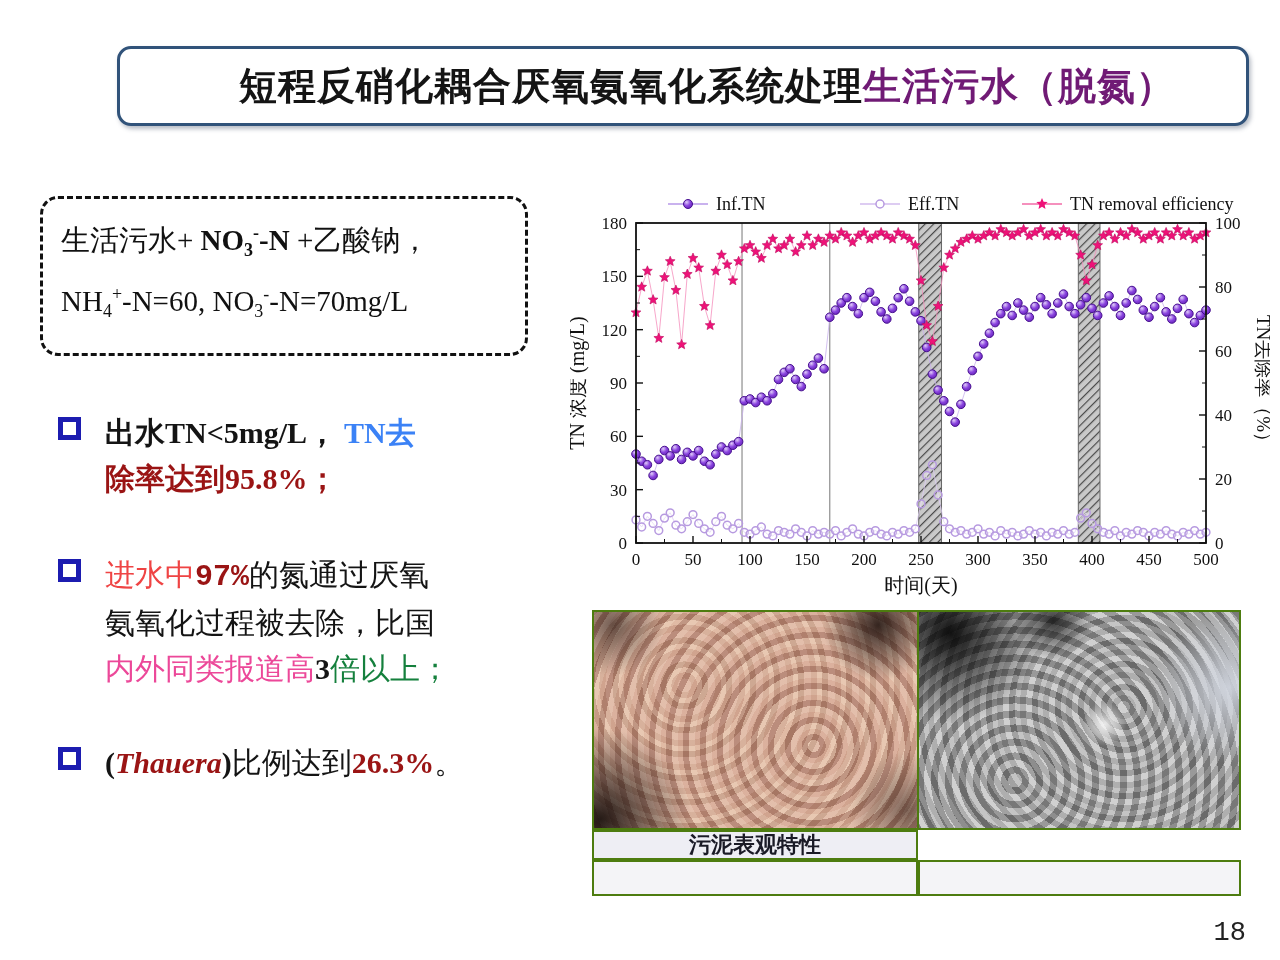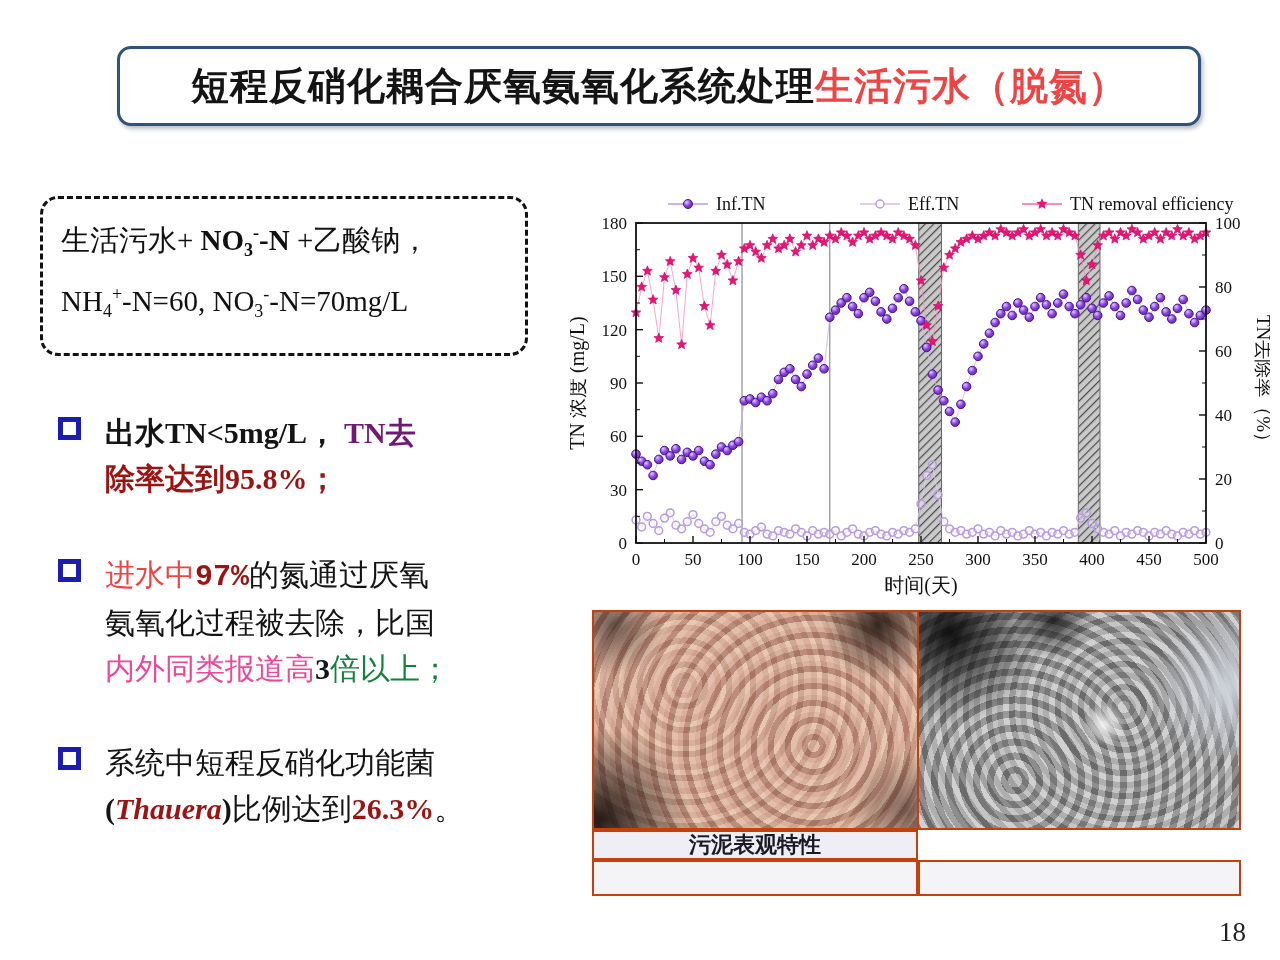--- a/index.html
+++ b/index.html
@@ -3,38 +3,38 @@
 <meta charset="utf-8">
 <style>
   html,body{margin:0;padding:0;background:#ffffff;}
   .slide{position:relative;width:1280px;height:960px;background:#ffffff;overflow:hidden;
          font-family:"Liberation Serif","DejaVu Serif",serif;}
   
   .title-box{position:absolute;left:117px;top:46px;width:1078px;height:74px;
     background:#ffffff;border:3px solid #31537a;border-radius:14px;
     box-shadow:2px 3px 4px rgba(100,110,130,.45);
     display:flex;align-items:center;justify-content:center;
-    font-size:38px;font-weight:bold;letter-spacing:1px;color:#141414;white-space:nowrap;}
-  .title-box .red{color:#ef4444;}
+    font-size:38px;font-weight:bold;letter-spacing:1px;color:#141414;white-space:nowrap;padding-left:48px;}
+  .title-box .red{color:#701a75;}
   
   .info-box{position:absolute;left:40px;top:196px;width:488px;height:160px;
     border:3px dashed #111111;border-radius:18px;padding:12px 0 0 18px;box-sizing:border-box;
     font-size:29px;color:#111;line-height:44px;white-space:nowrap;}
   
   .bullets{position:absolute;left:0;top:0;margin:0;padding:0;list-style:none;}
   .bullet{position:absolute;left:58px;width:540px;}
   .bullet .sq{position:absolute;left:0;top:7px;width:13px;height:13px;
     border:5px solid #1c1cb0;background:#fff;display:inline-block;}
   .bullet .txt{margin-left:47px;font-size:30px;line-height:46px;color:#141414;}
   .bullet .txt .bline{white-space:nowrap;}
   
   #chart{position:absolute;left:570px;top:188px;width:700px;height:420px;}
   
   .photo-table{position:absolute;left:592px;top:610px;width:649px;height:286px;}
-  .cell{position:absolute;box-sizing:border-box;border:2px solid #c2410c;text-align:center;}
+  .cell{position:absolute;box-sizing:border-box;border:2px solid #4d7c0f;text-align:center;}
   .photo-left{left:0;top:0;width:326px;height:220px;border-right-width:1px;
     background-color:#bf9180;
     background-image:
       radial-gradient(circle at 88% 6%, rgba(35,22,18,.9), rgba(35,22,18,0) 16%),
       radial-gradient(circle at 2% 96%, rgba(28,18,15,.95), rgba(28,18,15,0) 24%),
       radial-gradient(circle at 6% 6%, rgba(40,28,24,.6), rgba(40,28,24,0) 14%),
       radial-gradient(circle at 97% 92%, rgba(50,34,28,.55), rgba(50,34,28,0) 16%),
       repeating-radial-gradient(circle at 68% 62%, rgba(232,200,178,.62) 0 6px, rgba(168,120,102,.62) 6px 12px, rgba(220,178,156,.62) 12px 17px),
       repeating-radial-gradient(circle at 28% 34%, #daafa0 0 7px, #bd8c78 7px 13px, #e8c8b2 13px 18px, #a3745f 18px 24px);}
   .photo-right{left:326px;top:0;width:323px;height:220px;border-left-width:1px;
@@ -46,57 +46,56 @@
       radial-gradient(circle at 58% 52%, rgba(248,248,248,.85), rgba(248,248,248,0) 10%),
       repeating-radial-gradient(circle at 30% 78%, rgba(205,205,205,.55) 0 7px, rgba(105,105,105,.55) 7px 14px),
       repeating-radial-gradient(circle at 64% 44%, #d4d4d4 0 6px, #8a8a8a 6px 12px, #bababa 12px 17px, #6d6d6d 17px 23px);}
   .cap{display:flex;align-items:center;justify-content:center;background:#eeeef4;
     font-size:22px;font-weight:bold;color:#1a1a26;}
   .cap-left{left:0;top:220px;width:326px;height:30px;}
   .cap-right{left:326px;top:220px;width:323px;height:30px;}
   .empty-left{left:0;top:250px;width:326px;height:36px;background:#f4f4f7;}
   .empty-right{left:326px;top:250px;width:323px;height:36px;background:#f4f4f7;}
   .page-num{position:absolute;right:34px;bottom:12px;font-size:27px;color:#222;
-    font-family:Liberation Serif, serif;}
+    font-family:Liberation Mono, monospace;}
 </style>
 </head>
 <body>
 
 <div class="slide">
 
   <div class="title-box">
     <span>短程反硝化耦合厌氧氨氧化系统处理</span>
       <span class="red">生活污水（脱氮）</span>
   </div>
 
   <div class="info-box" id="infobox">
       <div><span>生活污水+ </span><span style="font-weight: bold;">NO</span><span style="font-weight: bold; vertical-align: sub; font-size: 0.62em;">3</span><span style="font-weight: bold; vertical-align: super; font-size: 0.62em;">-</span><span style="font-weight: bold;">-N</span><span> +乙酸钠，</span></div>
       <div><span>NH</span><span style="vertical-align: sub; font-size: 0.62em;">4</span><span style="vertical-align: super; font-size: 0.62em;">+</span><span>-N=60, NO</span><span style="vertical-align: sub; font-size: 0.62em;">3</span><span style="vertical-align: super; font-size: 0.62em;">-</span><span>-N=70mg/L</span></div>
     </div>
 
   <ul class="bullets" id="bullets">
       <li class="bullet" style="top: 410px;">
         <span class="sq"></span>
         <div class="txt">
-          <div class="bline"><span style="color: rgb(20, 20, 20); font-weight: bold;">出水TN&lt;5mg/L，</span><span style="color: #701a75; font-weight: bold;"> TN去</span></div>
+          <div class="bline"><span style="color: rgb(20, 20, 20); font-weight: bold;">出水TN&lt;5mg/L，</span><span style="color: #3b82f6; font-weight: bold;"> TN去</span></div>
           <div class="bline"><span style="color: rgb(154, 20, 20); font-weight: bold; text-align: right;">除率达到95.8%；</span></div>
         </div>
       </li>
       <li class="bullet" style="top: 552px;">
         <span class="sq"></span>
         <div class="txt">
           <div class="bline"><span style="color: #ef4444;">进水中</span><span style="color: rgb(154, 20, 20); font-weight: bold; font-family: Liberation Mono, monospace;">97%</span><span style="color: rgb(20, 20, 20); margin-top: 48px;">的氮通过厌氧</span></div>
           <div class="bline"><span style="color: rgb(20, 20, 20);">氨氧化过程被去除，比国</span></div>
           <div class="bline"><span style="color: #ec4899; margin-top: 48px;">内外同类报道高</span><span style="color: rgb(20, 20, 20); font-weight: bold;">3</span><span style="color: #15803d;">倍以上；</span></div>
         </div>
       </li>
       <li class="bullet" style="top: 740px;">
         <span class="sq"></span>
         <div class="txt">
-          <div class="bline"><span style="color: rgb(20, 20, 20);">系统中短程反硝化功能菌</span></div>
           <div class="bline"><span style="color: rgb(20, 20, 20); font-weight: bold;">(</span><span style="color: rgb(154, 20, 20); font-weight: bold; font-style: italic;">Thauera</span><span style="color: rgb(20, 20, 20); font-weight: bold;">)</span><span style="color: rgb(20, 20, 20);">比例达到</span><span style="color: rgb(154, 20, 20); font-weight: bold;">26.3%</span><span style="color: rgb(20, 20, 20);">。</span></div>
         </div>
       </li>
     </ul>
 
   <svg id="chart" viewBox="0 0 700 420">
     <defs>
       <pattern id="hatch" patternUnits="userSpaceOnUse" width="6" height="6" patternTransform="rotate(45)">
         <rect width="6" height="6" fill="#c9c9c9"></rect>
         <line x1="0" y1="0" x2="0" y2="6" stroke="#4a4a4a" stroke-width="2.4"></line>

